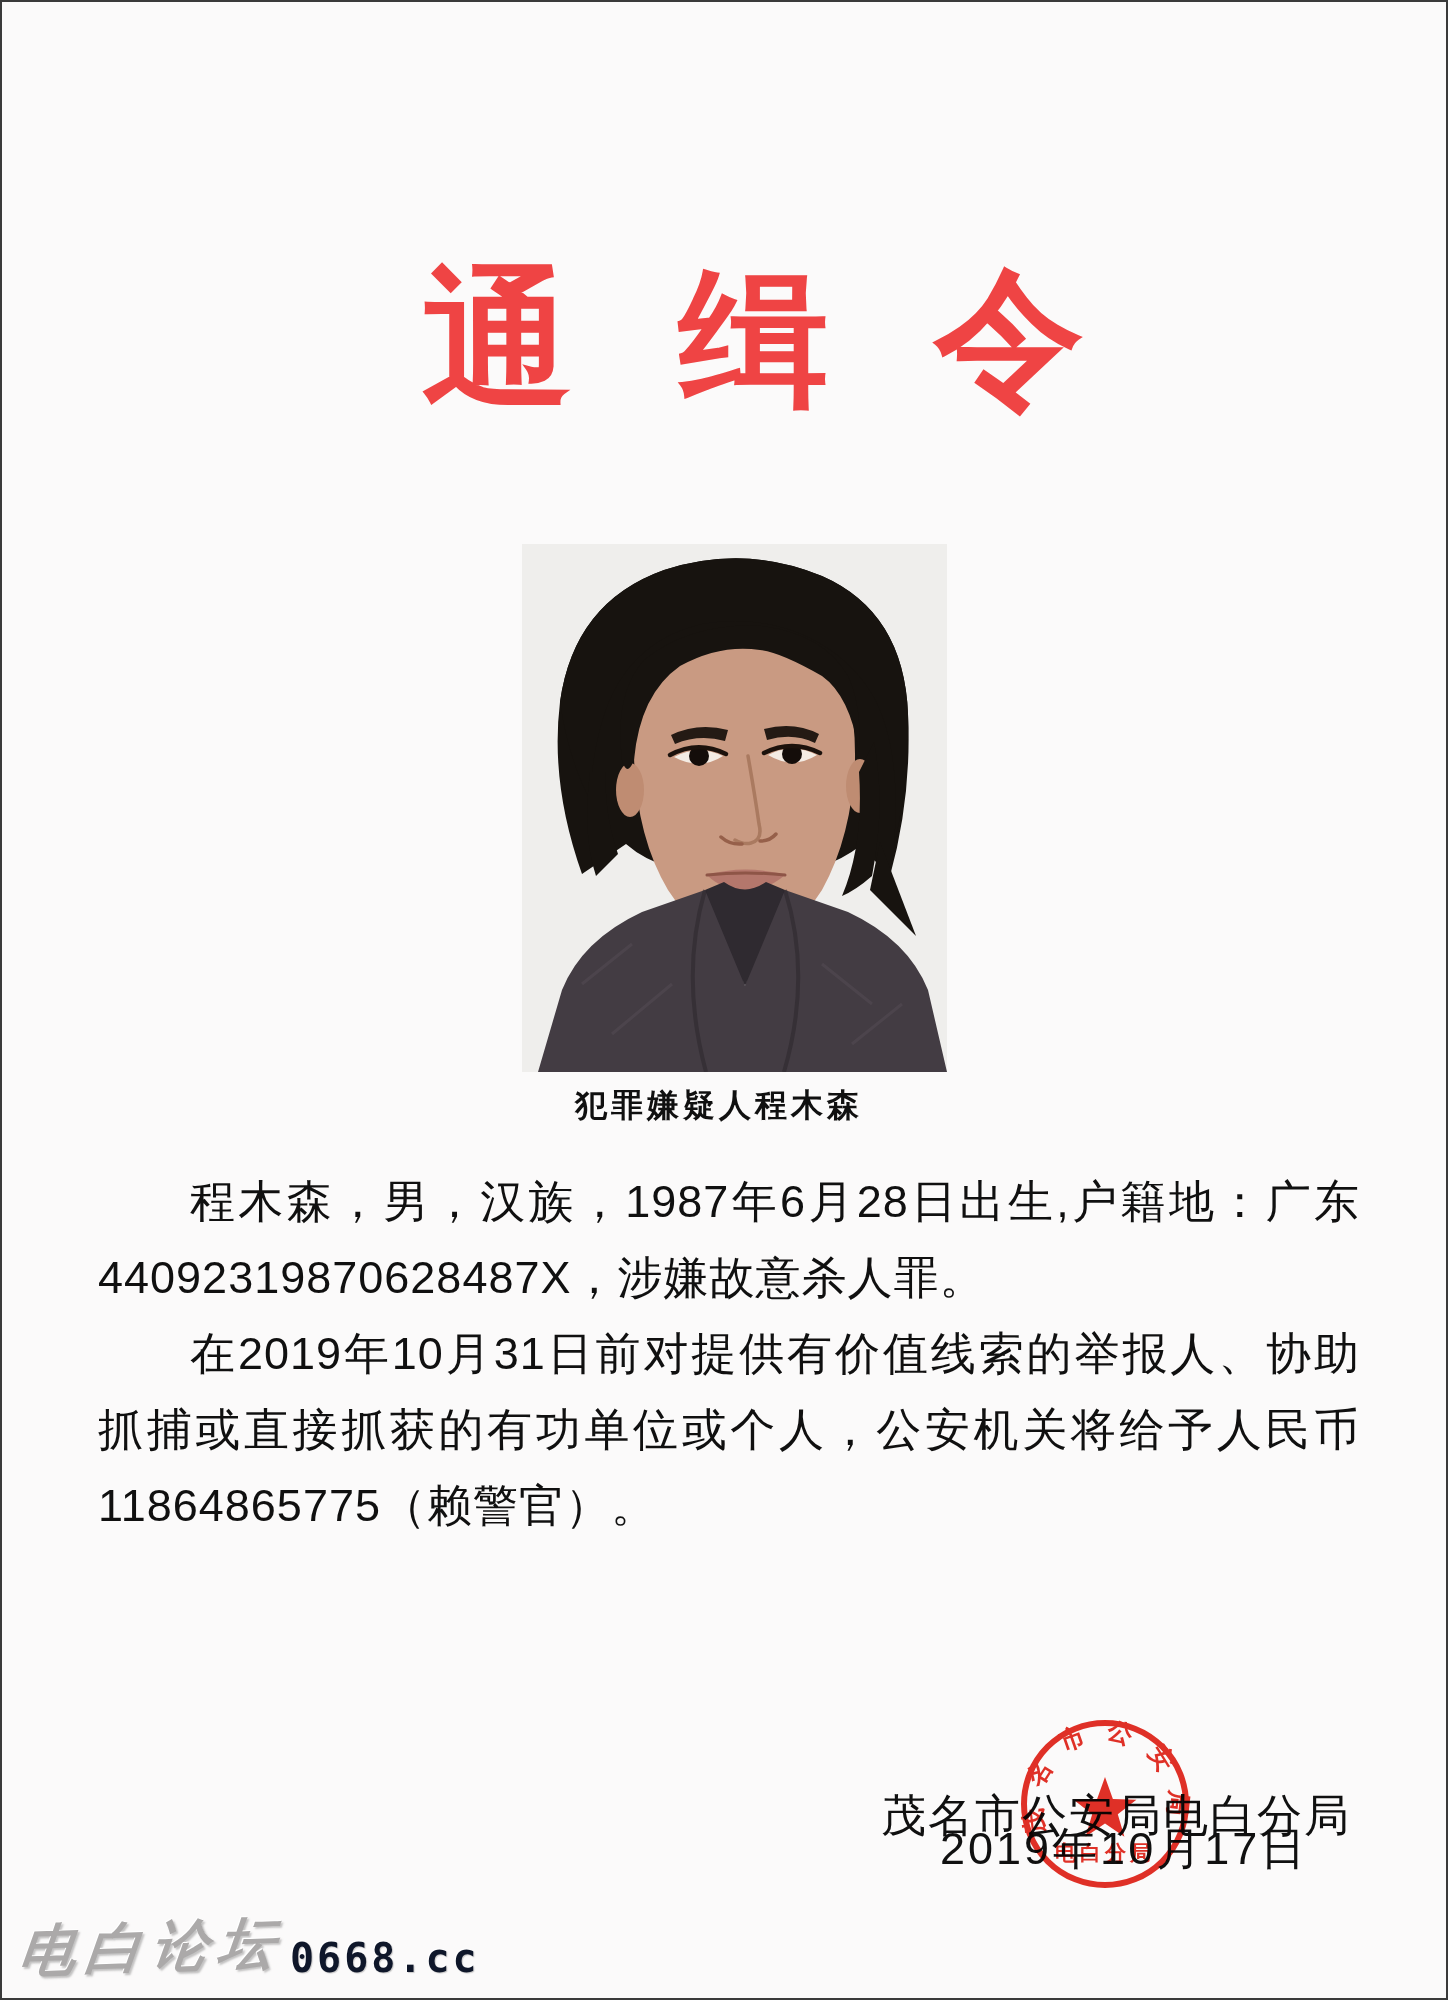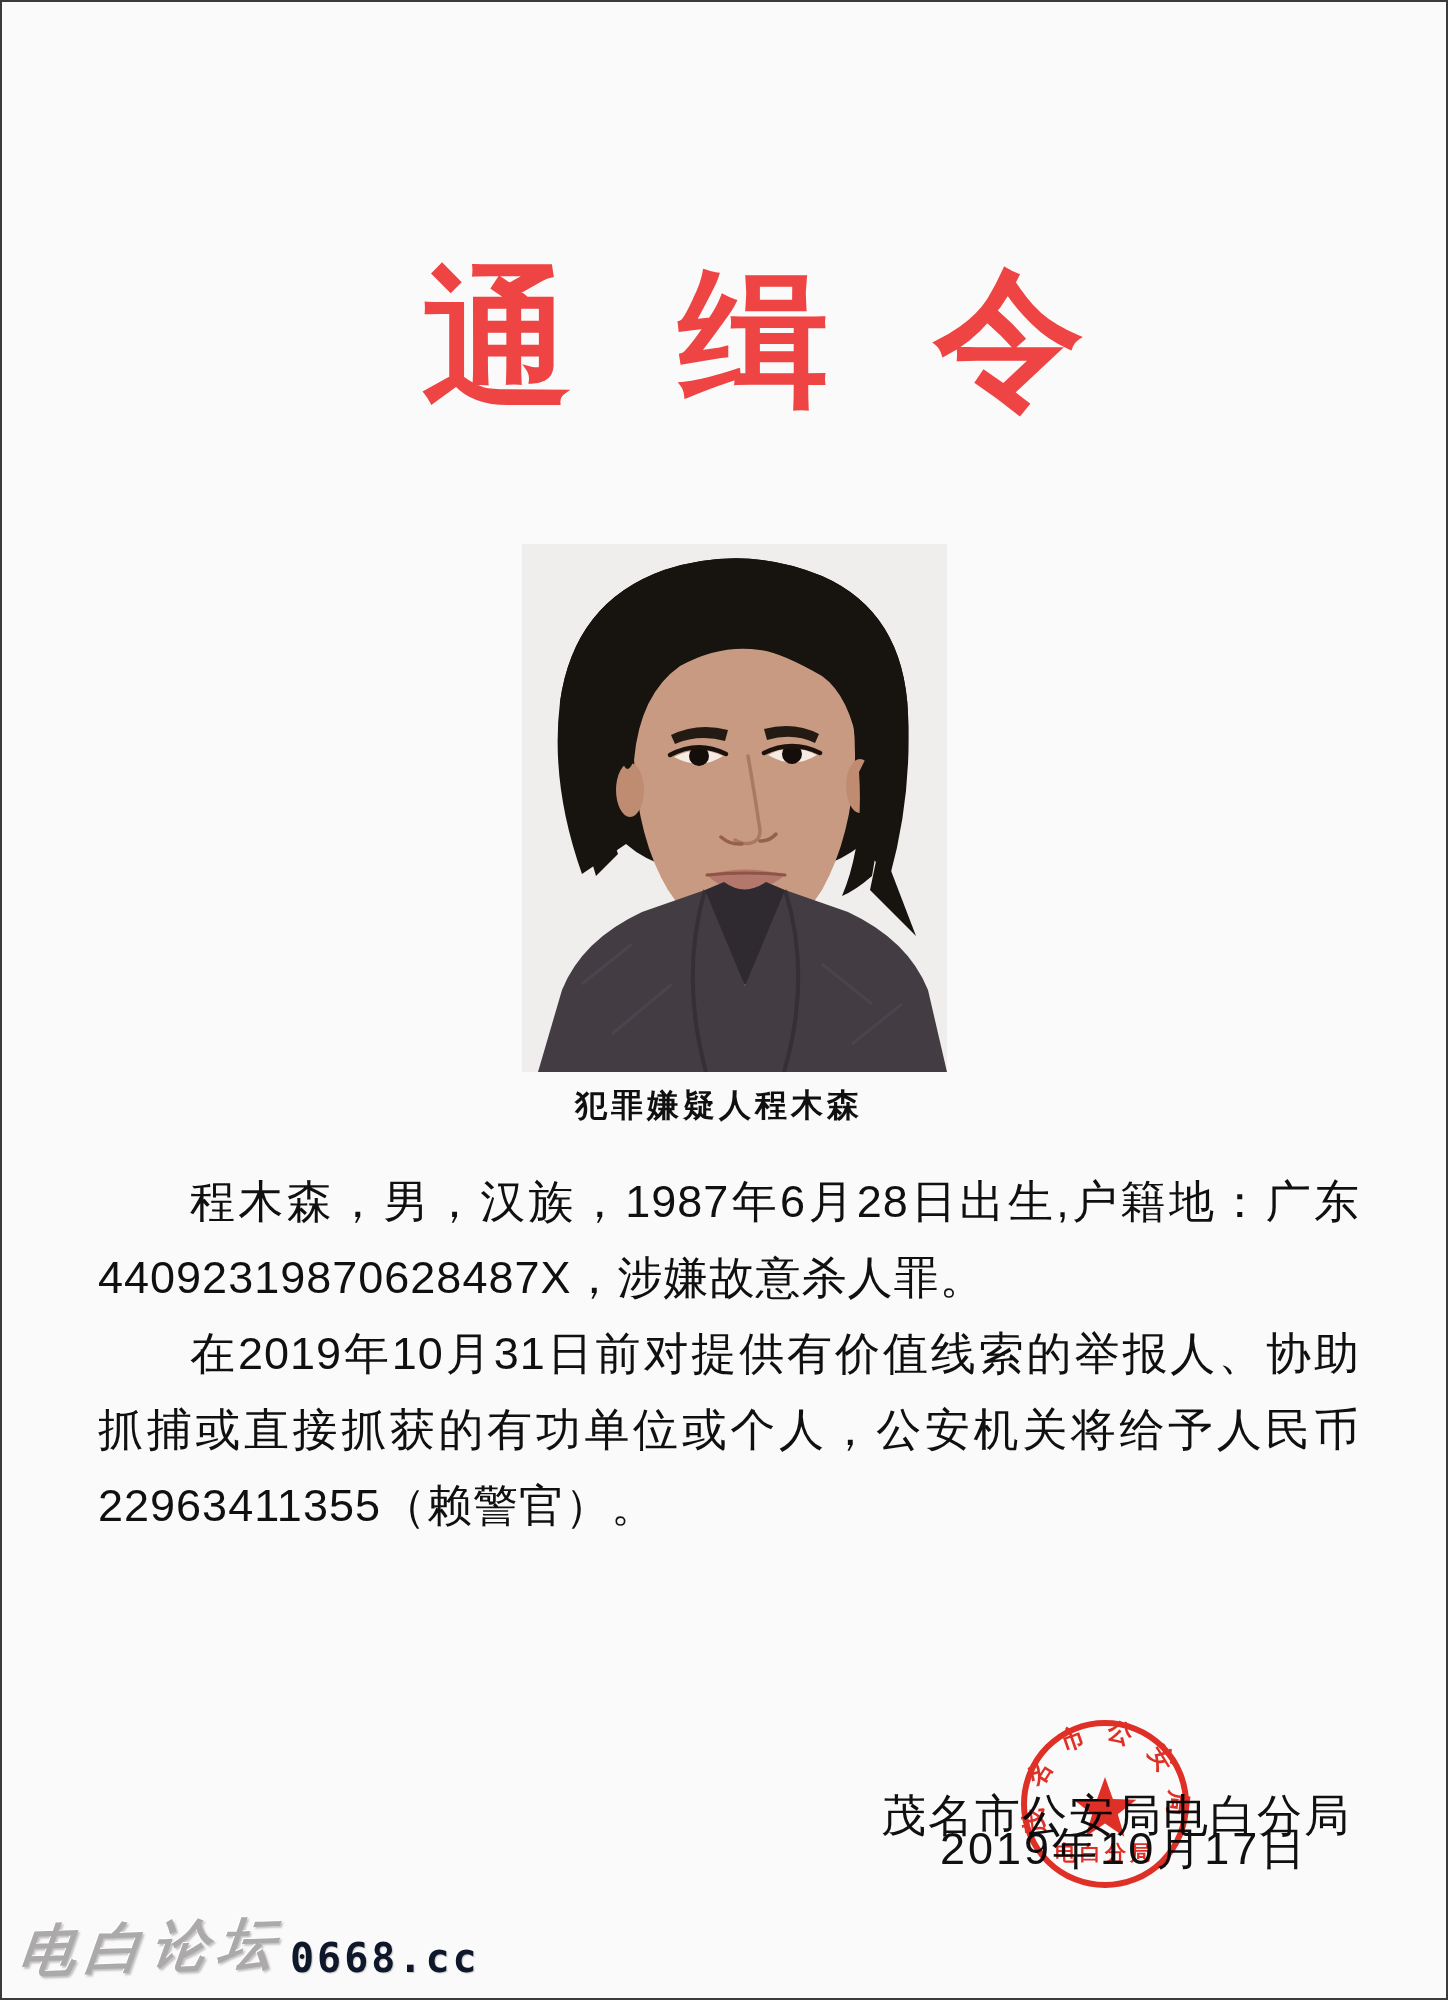--- a/index.html
+++ b/index.html
@@ -132,21 +132,21 @@
     </svg>
   </div>
 
   <div class="caption">犯罪嫌疑人程木森</div>
 
   <div class="body-text">
     <div class="bline indent">程木森，男，汉族，1987年6月28日出生,户籍地：广东</div>
     <div class="bline pend">44092319870628487X，涉嫌故意杀人罪。</div>
     <div class="bline indent">在2019年10月31日前对提供有价值线索的举报人、协助</div>
     <div class="bline">抓捕或直接抓获的有功单位或个人，公安机关将给予人民币</div>
-    <div class="bline pend">22963411355（赖警官）。</div>
+    <div class="bline pend">11864865775（赖警官）。</div>
   </div>
 
   <div class="sig-agency">茂名市公安局电白分局</div>
   <div class="sig-date">2019年10月17日</div>
 
   <div class="seal">
     <svg viewBox="-90 -90 180 180" width="180" height="180" aria-hidden="true">
       <circle cx="0" cy="0" r="81" fill="none" stroke="#e2261b" stroke-width="6"></circle>
       <polygon fill="#e2261b" points="0,-27 7.9,-4.9 31.4,-4.2 12.8,10.2 19.4,32.7 0,19.5 -19.4,32.7 -12.8,10.2 -31.4,-4.2 -7.9,-4.9"></polygon>
       <defs>

